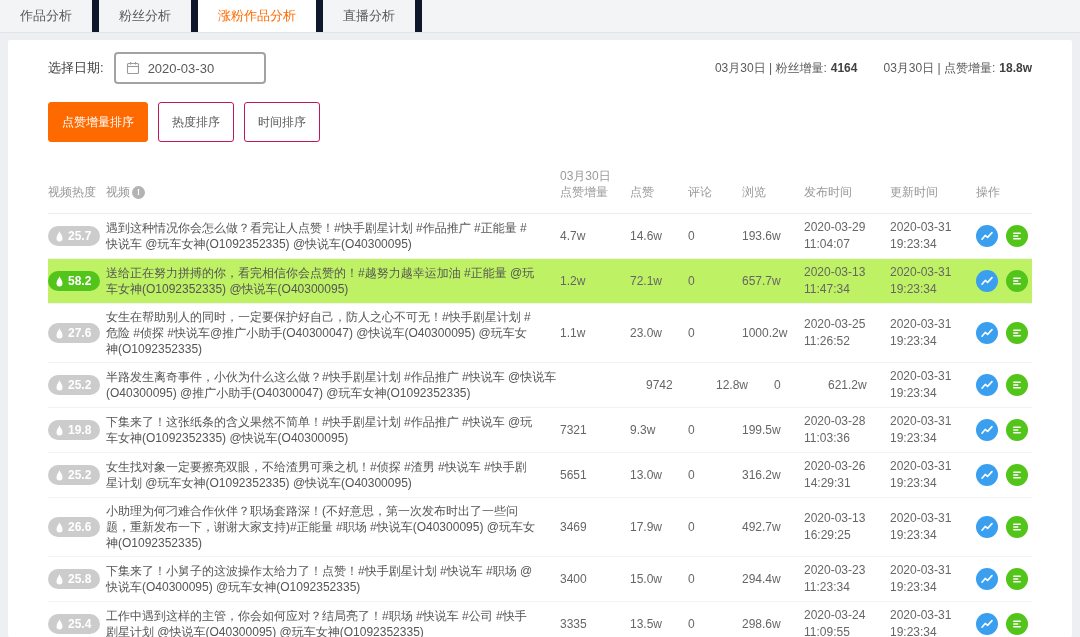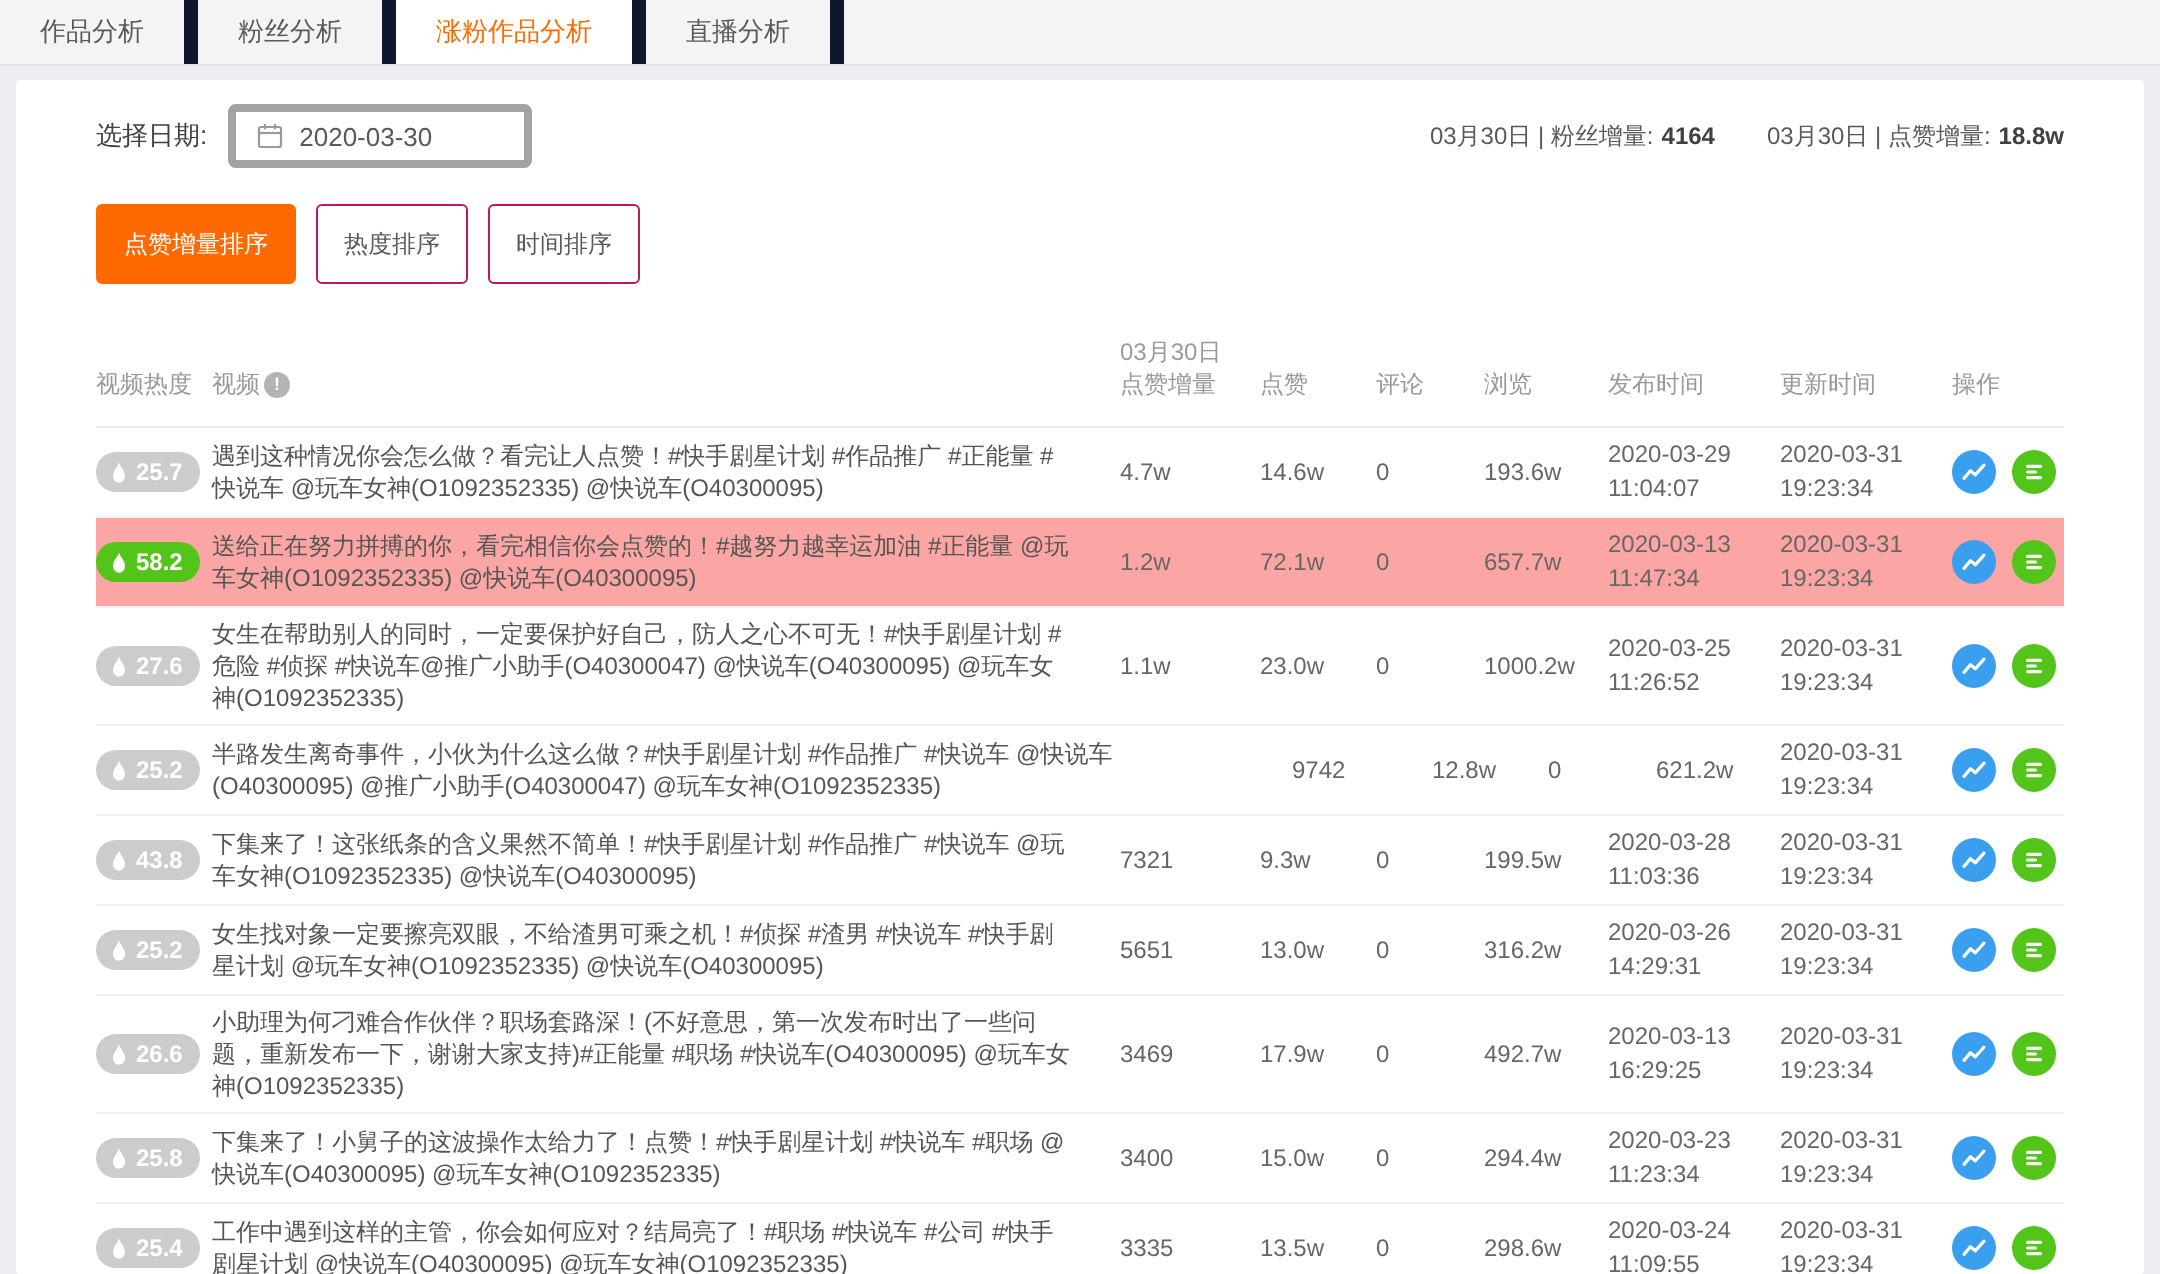--- a/index.html
+++ b/index.html
@@ -24,21 +24,21 @@
   }
   .tab[data-active="true"]{background:#ffffff;color:var(--accent);}
   
   .card{margin:7px 8px 0;background:#ffffff;height:597px;padding:12px 40px 0;border-radius:2px;}
   
   .filter-row{display:flex;align-items:center;justify-content:space-between;}
   .date-group{display:flex;align-items:center;gap:10px;}
   .date-label{font-size:13px;color:#404040;}
   .date-input{
     display:flex;align-items:center;gap:8px;width:152px;height:32px;
-    border:4px solid #a3a3a3;border-radius:4px;padding:0 10px;background:#fff;
+    border:2px solid #a3a3a3;border-radius:4px;padding:0 10px;background:#fff;
     font-size:13px;color:#595959;cursor:pointer;
   }
   .cal{width:14px;height:14px;flex:0 0 auto;}
   .summary{font-size:12px;color:#595959;display:flex;gap:26px;white-space:nowrap;}
   .summary b{font-weight:bold;color:#404040;margin-left:4px;}
   
   .sort-row{margin-top:18px;display:flex;gap:10px;}
   .sort-btn{
     height:40px;padding:0 13px;font-size:12px;border:1px solid #be185d;border-radius:3px;
     background:#fff;color:#595959;cursor:pointer;font-family:inherit;
@@ -58,21 +58,21 @@
   .col-pub{width:86px;flex:0 0 auto;}
   .col-upd{width:86px;flex:0 0 auto;}
   .col-action{width:56px;flex:0 0 auto;}
   .video-head{display:flex;align-items:center;gap:2px;}
   .info-icon{
     display:inline-flex;align-items:center;justify-content:center;
     width:13px;height:13px;border-radius:50%;background:#b3b3b3;color:#fff;
     font-size:9px;font-weight:bold;cursor:pointer;
   }
   .trow{display:flex;align-items:center;padding:5px 0;border-bottom:1px solid #f2f2f2;color:#666;}
-  .trow[data-highlight="true"]{background:#fca5a5;}
+  .trow[data-highlight="true"]{background:#bef264;}
   .badge{
     display:inline-flex;align-items:center;gap:4px;height:20px;padding:0 9px 0 7px;
     border-radius:10px;background:var(--badge-gray);color:#fff;font-size:12px;font-weight:bold;
   }
   .badge[data-color="green"]{background:var(--badge-green);}
   .flame{width:9px;height:11px;fill:#fff;}
   .title{font-size:12px;color:#555;line-height:16px;cursor:pointer;}
   .time2{line-height:17px;}
   .col-action{display:flex;gap:8px;align-items:center;}
   .icon-btn{
@@ -306,21 +306,21 @@
       </button>
     </div>
   </div>
 
   <div class="trow" data-highlight="false">
     <div class="cell col-heat">
       <span class="badge" data-color="gray">
         <svg class="flame" viewBox="0 0 12 14">
                 <path d="M6 0C7 3.5 10 5.2 10 9.2a4 4.3 0 0 1-8 0C2 5.2 5 3.5 6 0Z"></path>
               </svg>
-        <span>43.8</span>
+        <span>19.8</span>
       </span>
     </div>
     <div class="cell col-video">
       <div class="title">下集来了！这张纸条的含义果然不简单！#快手剧星计划 #作品推广 #快说车 @玩车女神(O1092352335) @快说车(O40300095)</div>
     </div>
     <div class="cell col-inc"><span>7321</span></div>
     <div class="cell col-likes"><span>9.3w</span></div>
     <div class="cell col-comments"><span>0</span></div>
     <div class="cell col-views"><span>199.5w</span></div>
     <div class="cell col-pub time2">

